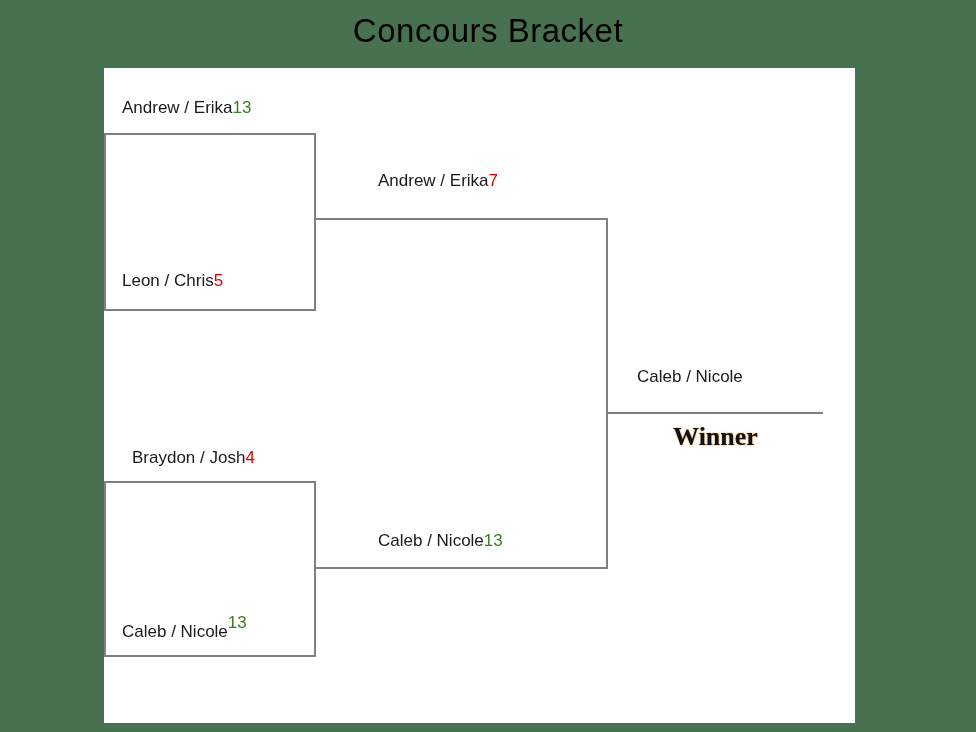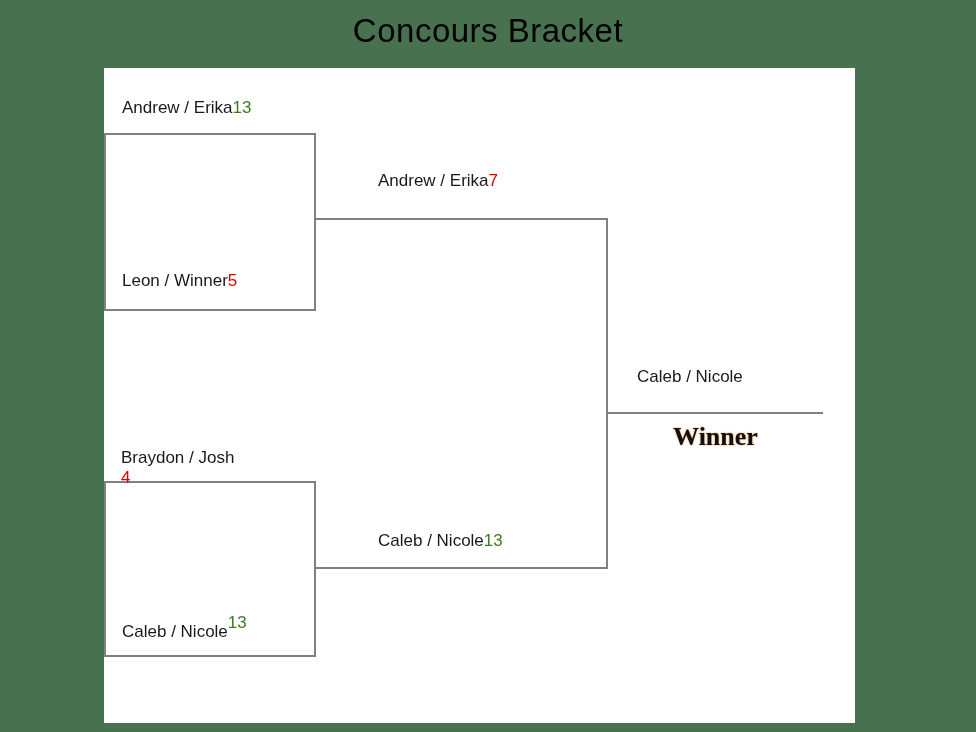--- a/index.html
+++ b/index.html
@@ -31,21 +31,21 @@
   .line-sf-bottom{left:314px;top:567px;width:294px;}
   .line-sf-vert{left:606px;top:218px;height:351px;}
   .line-final{left:608px;top:412px;width:215px;}
   .slot{
     position:absolute;display:flex;justify-content:flex-start;
     align-items:baseline;font-size:17px;line-height:20px;
     color:var(--text,#1a1a1a);white-space:nowrap;
   }
   .slot-r1m1a{left:122px;top:98px;width:165px;}
   .slot-r1m1b{left:122px;top:271px;width:165px;}
-  .slot-r1m2a{left:121px;top:448px;width:156px;flex-direction:column;}
+  .slot-r1m2a{left:132px;top:448px;width:156px;}
   .slot-r1m2b{left:122px;top:622px;width:165px;}
   .slot-sf1{left:378px;top:171px;width:162px;}
   .slot-sf2{left:378px;top:531px;width:187px;}
   .slot-final{left:637px;top:367px;}
   .score{font-weight:normal;}
   .score.win{color:var(--win,#3d7d21);}
   .score.loss{color:var(--loss,#da0000);}
   .score.raised{transform:translateY(-9px);}
   .winner-label{
     position:absolute;left:608px;top:422px;width:215px;
@@ -68,21 +68,21 @@
   <div class="hline line-sf-top"></div>
   <div class="hline line-sf-bottom"></div>
   <div class="vline line-sf-vert"></div>
   <div class="hline line-final"></div>
 
   <div class="slot slot-r1m1a">
     <span class="team-name">Andrew / Erika</span>
     <span class="score win">13</span>
   </div>
   <div class="slot slot-r1m1b">
-    <span class="team-name">Leon / Winner</span>
+    <span class="team-name">Leon / Chris</span>
     <span class="score loss">5</span>
   </div>
 
   <div class="slot slot-r1m2a">
     <span class="team-name">Braydon / Josh</span>
     <span class="score loss">4</span>
   </div>
   <div class="slot slot-r1m2b">
     <span class="team-name">Caleb / Nicole</span>
     <span class="score raised win">13</span>

